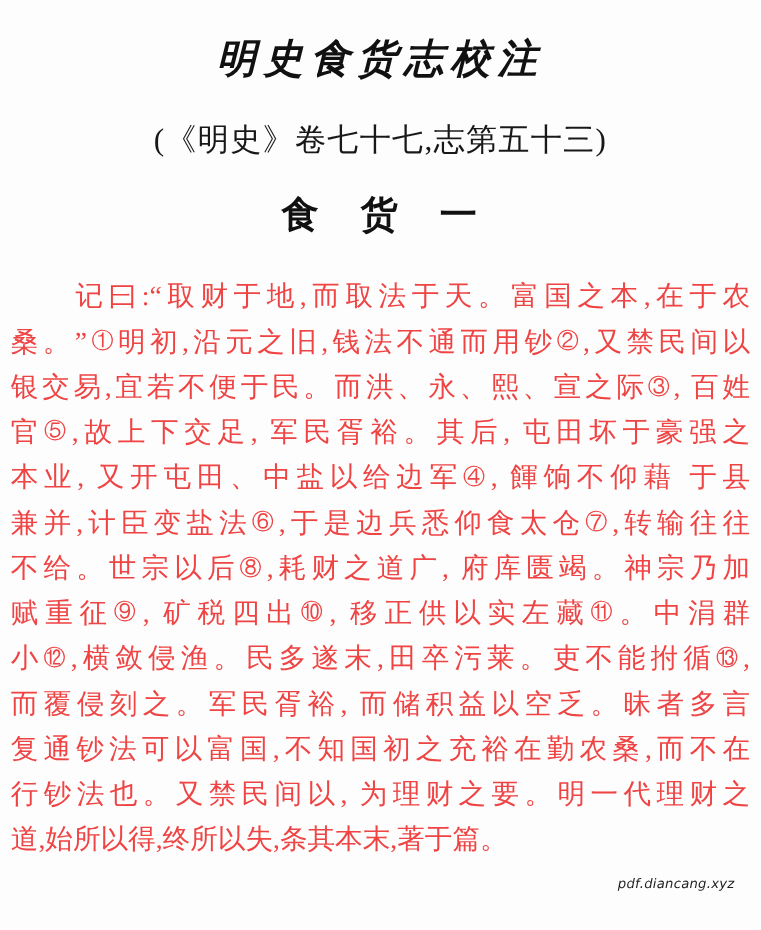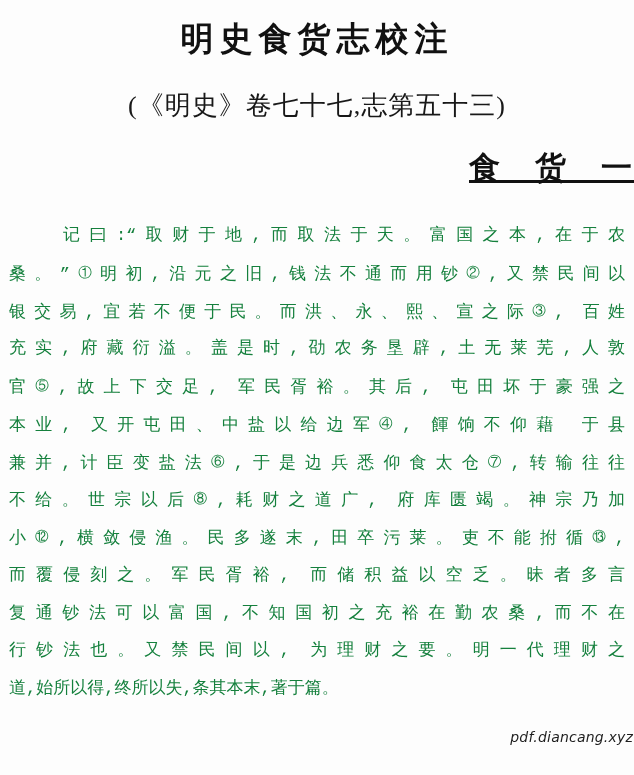--- a/index.html
+++ b/index.html
@@ -12,106 +12,105 @@
     width: 634px;
     height: 775px;
     margin: 0 auto;
     background: #fdfdfd;
     overflow: hidden;
     color: #141414;
     font-family: "Liberation Serif", "DejaVu Serif", serif;
   }
   .title {
     margin: 0;
-    padding-top: 19px;
+    padding-top: 30px;
     height: 40px;
     line-height: 40px;
     text-align: center;
     font-size: 33px;
     font-weight: bold;
     letter-spacing: 6px;
     color: #111111;
+    font-style: italic;
   }
   .subtitle {
     margin-top: 30px;
     height: 34px;
     line-height: 34px;
     text-align: center;
     font-size: 26px;
     letter-spacing: 1px;
     font-weight: normal;
     color: #181818;
   }
   .chapter {
     margin: 27px 0 0 0;
     height: 36px;
     line-height: 36px;
-    text-align: right;
+    text-align: center;
     font-size: 31px;
     font-weight: bold;
     letter-spacing: 2px;
     color: #111111;
-    text-decoration: underline;
   }
   .body-text {
     margin: 31px 9px 0 9px;
   }
   .bl {
     height: 37.75px;
     line-height: 37.75px;
-    font-size: 17px;
-    color: #15803d;
+    font-size: 23px;
+    color: #ef4444;
     text-align: justify;
     text-align-last: justify;
     overflow: hidden;
-    font-family: Liberation Mono, monospace;
   }
   .bl.indent {
     padding-left: 54px;
   }
   .bl.last {
     text-align-last: left;
   }
   .bl .ann {
     font-size: 0.8em;
     vertical-align: 0.12em;
   }
   .watermark {
     position: absolute;
     top: 726px;
-    right: 1px;
+    right: 22px;
     height: 22px;
     line-height: 22px;
     font-family: "DejaVu Sans", "Liberation Sans", sans-serif;
     font-style: italic;
-    font-size: 14px;
+    font-size: 11px;
     letter-spacing: 0.2px;
     color: #1e1e1e;
   }
 </style>
 </head>
 <body>
 
 <div class="page">
 
   <h1 class="title">明史食货志校注</h1>
 
   <div class="subtitle">(《明史》卷七十七,志第五十三)</div>
 
   <h2 class="chapter">食　货　一</h2>
 
   <div class="body-text">
     <div class="bl indent">记曰:“取财于地,而取法于天。富国之本,在于农</div>
     <div class="bl">桑。”<span class="ann">①</span>明初,沿元之旧,钱法不通而用钞<span class="ann">②</span>,又禁民间以</div>
     <div class="bl">银交易,宜若不便于民。而洪、永、熙、宣之际<span class="ann">③</span>, 百姓</div>
-    <div class="bl">充实,府藏衍溢。盖是时,劭农务垦辟,土无莱芜,人敦</div>
     <div class="bl">官<span class="ann">⑤</span>,故上下交足, 军民胥裕。其后, 屯田坏于豪强之</div>
     <div class="bl">本业, 又开屯田、中盐以给边军<span class="ann">④</span>, 餫饷不仰藉 于县</div>
     <div class="bl">兼并,计臣变盐法<span class="ann">⑥</span>,于是边兵悉仰食太仓<span class="ann">⑦</span>,转输往往</div>
     <div class="bl">不给。世宗以后<span class="ann">⑧</span>,耗财之道广, 府库匮竭。神宗乃加</div>
+    <div class="bl">赋重征<span class="ann">⑨</span>, 矿税四出<span class="ann">⑩</span>, 移正供以实左藏<span class="ann">⑪</span>。中涓群</div>
     <div class="bl">小<span class="ann">⑫</span>,横敛侵渔。民多遂末,田卒污莱。吏不能拊循<span class="ann">⑬</span>,</div>
     <div class="bl">而覆侵刻之。军民胥裕, 而储积益以空乏。昧者多言</div>
     <div class="bl">复通钞法可以富国,不知国初之充裕在勤农桑,而不在</div>
     <div class="bl">行钞法也。又禁民间以, 为理财之要。明一代理财之</div>
     <div class="bl last">道,始所以得,终所以失,条其本末,著于篇。</div>
   </div>
 
   <div class="watermark">pdf.diancang.xyz</div>
 
 </div>

